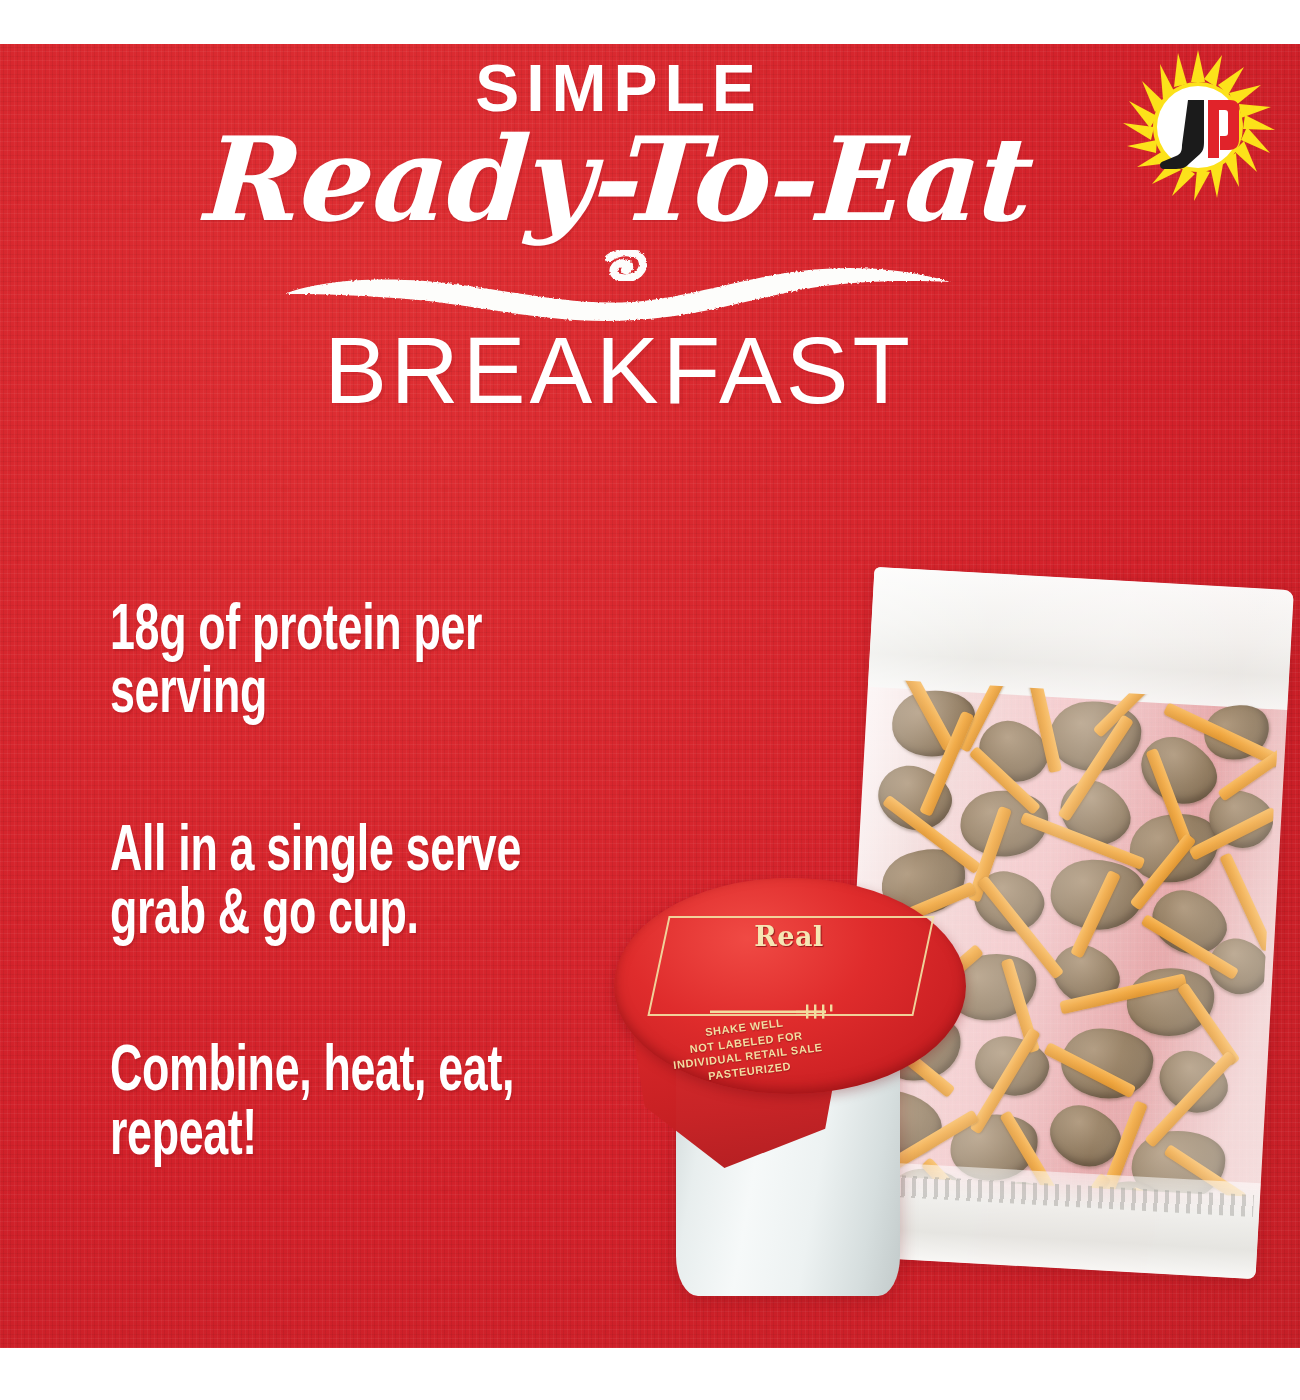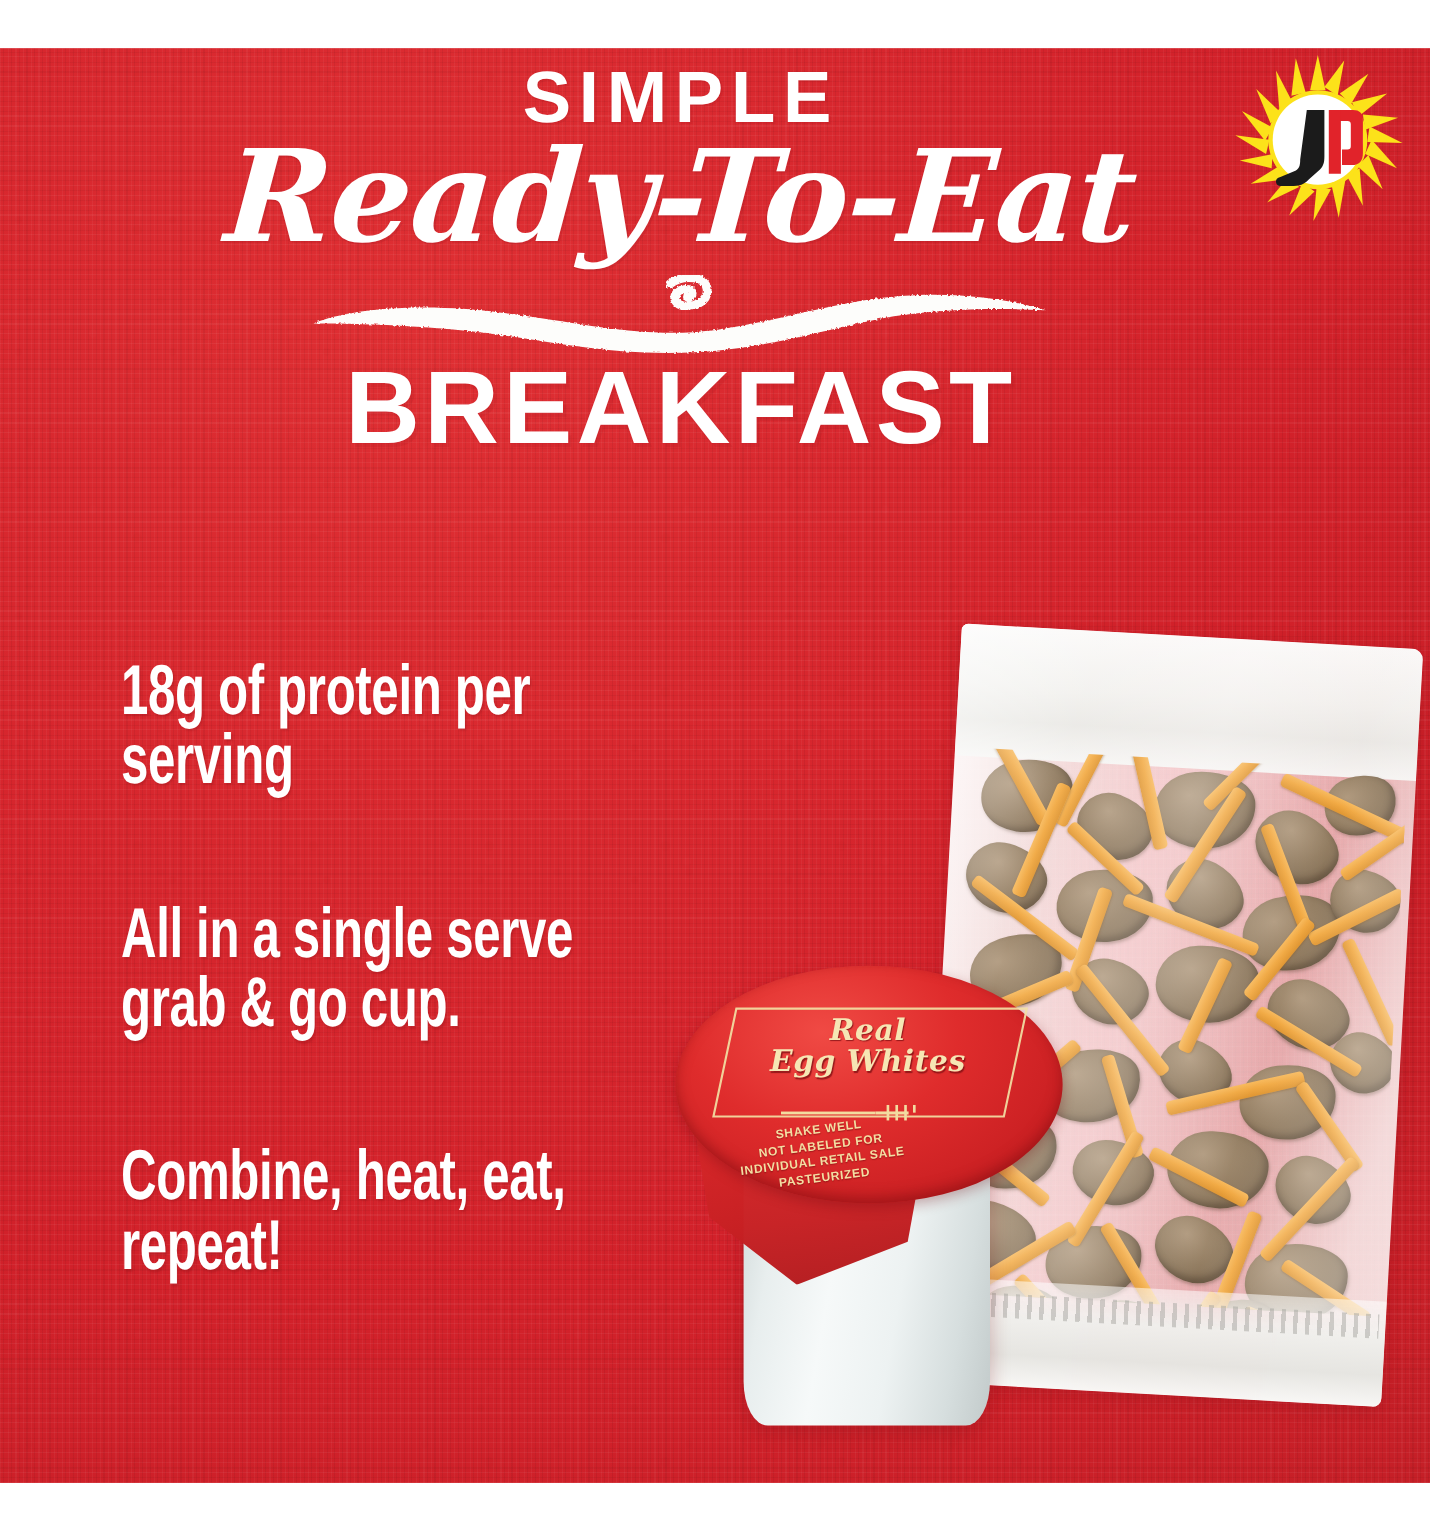--- a/index.html
+++ b/index.html
@@ -113,21 +113,21 @@
     margin: 8px auto 0;
     width: 680px;
     height: 80px;
     display: block;
   }
 
   #headline-breakfast {
     margin: 0;
     margin-top: -6px;
     font-family: "Liberation Sans", sans-serif;
-    font-weight: bold;
+    font-weight: normal;
     font-size: 94px;
     letter-spacing: 4px;
     color: #ffffff;
     line-height: 1;
     text-shadow:
       1px 0 0 rgba(200,30,38,0.28),
       -1px 1px 0 rgba(200,30,38,0.20),
       3px 3px 0 rgba(165,24,31,0.14);
   }
 
@@ -316,21 +316,20 @@
     transform: skewX(-12deg);
     opacity: 0.92;
   }
   #lid-title {
     position: absolute;
     left: 44px;
     top: 44px;
     width: 262px;
     text-align: center;
     font-family: "DejaVu Serif", serif;
-    font-style: italic;
     font-weight: bold;
     font-size: 27px;
     line-height: 1.08;
     color: #f6e6b4;
     text-shadow: 1px 1px 1px rgba(120,12,16,0.75);
     letter-spacing: 0.5px;
   }
   #lid-fork-icon {
     position: absolute;
     left: 96px;
@@ -518,21 +517,20 @@
 
     <div id="egg-cup">
       <div id="cup-body"></div>
       <div id="cup-lid-skirt"></div>
       <div id="cup-lid">
 
         <div id="lid-label-frame"></div>
 
         <div id="lid-title">
           <div>Real</div>
-          <div>Egg Whites</div>
         </div>
 
         <svg id="lid-fork-icon" viewBox="0 0 128 16">
           <rect x="0" y="6.5" width="86" height="2.6" fill="#F2DCA0"></rect>
           <rect x="86" y="6.4" width="30" height="2.8" fill="#F2DCA0"></rect>
           <rect x="96" y="0.5" width="2.4" height="7" fill="#F2DCA0"></rect>
           <rect x="104" y="0.5" width="2.4" height="7" fill="#F2DCA0"></rect>
           <rect x="112" y="0.5" width="2.4" height="7" fill="#F2DCA0"></rect>
           <rect x="120" y="0.5" width="2.4" height="7" fill="#F2DCA0"></rect>
           <rect x="96" y="8.6" width="2.4" height="6" fill="#F2DCA0"></rect>

